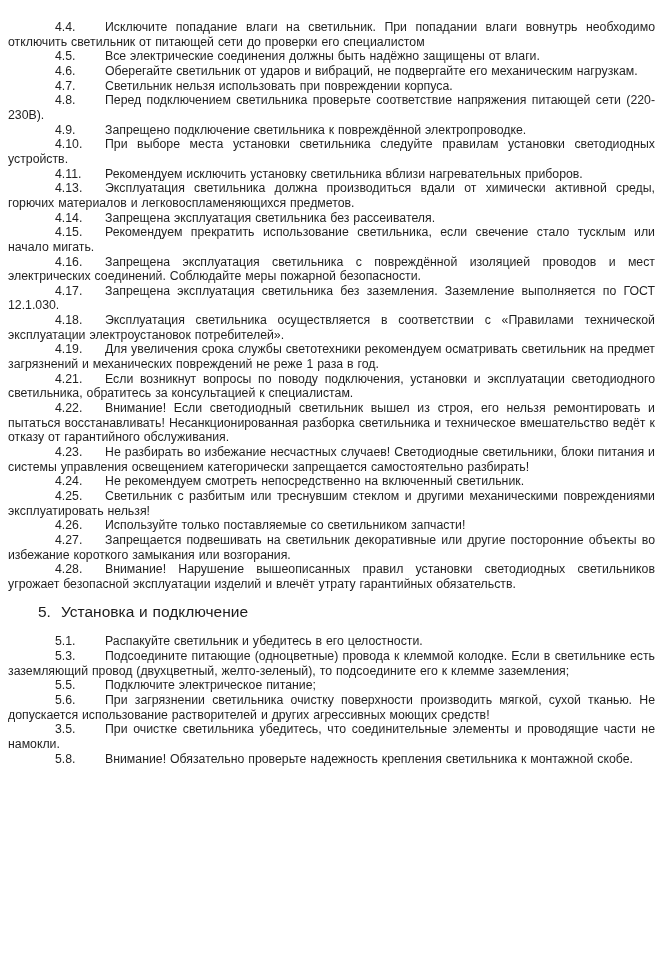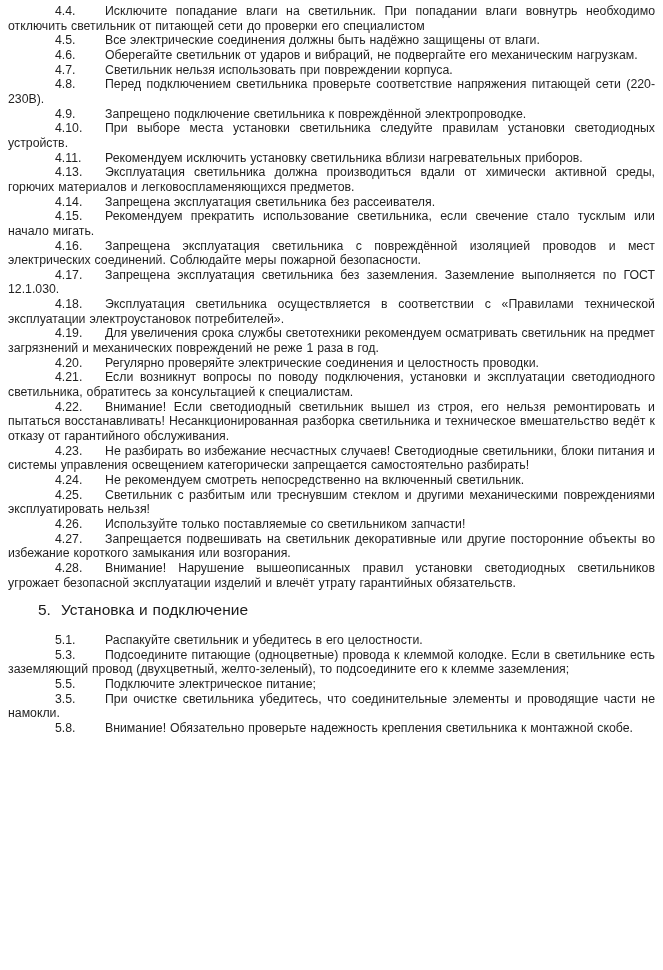--- a/index.html
+++ b/index.html
@@ -8,21 +8,21 @@
     width: 663px;
     height: 970px;
     background: #ffffff;
     color: #1f1f1f;
     font-family: "Liberation Sans", "DejaVu Sans", sans-serif;
     overflow: hidden;
   }
   .page {
     width: 663px;
     height: 970px;
-    padding: 4px 8px 0 8px;
+    padding: 20px 8px 0 8px;
   }
   .para {
     margin: 0;
     text-align: justify;
     text-indent: 47px;
     font-size: 12.3px;
     line-height: 14.65px;
     word-spacing: 0.5px;
   }
   .num {
@@ -75,21 +75,20 @@
       <p class="para"><span class="num">4.15.</span><span>Рекомендуем прекратить использование светильника, если свечение стало тусклым или начало мигать.</span></p>
 
       <p class="para"><span class="num">4.16.</span><span>Запрещена эксплуатация светильника с повреждённой изоляцией проводов и мест электрических соединений. Соблюдайте меры пожарной безопасности.</span></p>
 
       <p class="para"><span class="num">4.17.</span><span>Запрещена эксплуатация светильника без заземления. Заземление выполняется по ГОСТ 12.1.030.</span></p>
 
       <p class="para"><span class="num">4.18.</span><span>Эксплуатация светильника осуществляется в соответствии с «Правилами технической эксплуатации электроустановок потребителей».</span></p>
 
       <p class="para"><span class="num">4.19.</span><span>Для увеличения срока службы светотехники рекомендуем осматривать светильник на предмет загрязнений и механических повреждений не реже 1 раза в год.</span></p>
 
-      <p class="para"><span class="num">4.20.</span><span>Регулярно проверяйте электрические соединения и целостность проводки.</span></p>
 
       <p class="para"><span class="num">4.21.</span><span>Если возникнут вопросы по поводу подключения, установки и эксплуатации светодиодного светильника, обратитесь за консультацией к специалистам.</span></p>
 
       <p class="para"><span class="num">4.22.</span><span>Внимание! Если светодиодный светильник вышел из строя, его нельзя ремонтировать и пытаться восстанавливать! Несанкционированная разборка светильника и техническое вмешательство ведёт к отказу от гарантийного обслуживания.</span></p>
 
       <p class="para"><span class="num">4.23.</span><span>Не разбирать во избежание несчастных случаев! Светодиодные светильники, блоки питания и системы управления освещением категорически запрещается самостоятельно разбирать!</span></p>
 
       <p class="para"><span class="num">4.24.</span><span>Не рекомендуем смотреть непосредственно на включенный светильник.</span></p>
 
       <p class="para"><span class="num">4.25.</span><span>Светильник с разбитым или треснувшим стеклом и другими механическими повреждениями эксплуатировать нельзя!</span></p>
@@ -106,19 +105,20 @@
   <div>
 
       <p class="para"><span class="num">5.1.</span><span>Распакуйте светильник и убедитесь в его целостности.</span></p>
 
 
       <p class="para"><span class="num">5.3.</span><span>Подсоедините питающие (одноцветные) провода к клеммой колодке. Если в светильнике есть заземляющий провод (двухцветный, желто-зеленый), то подсоедините его к клемме заземления;</span></p>
 
 
       <p class="para"><span class="num">5.5.</span><span>Подключите электрическое питание;</span></p>
 
+      <p class="para"><span class="num">5.6.</span><span>При загрязнении светильника очистку поверхности производить мягкой, сухой тканью. Не допускается использование растворителей и других агрессивных моющих средств!</span></p>
 
       <p class="para"><span class="num">3.5.</span><span>При очистке светильника убедитесь, что соединительные элементы и проводящие части не намокли.</span></p>
 
       <p class="para"><span class="num">5.8.</span><span>Внимание! Обязательно проверьте надежность крепления светильника к монтажной скобе.</span></p>
     </div>
 
 </div>
 
 </body></html>

